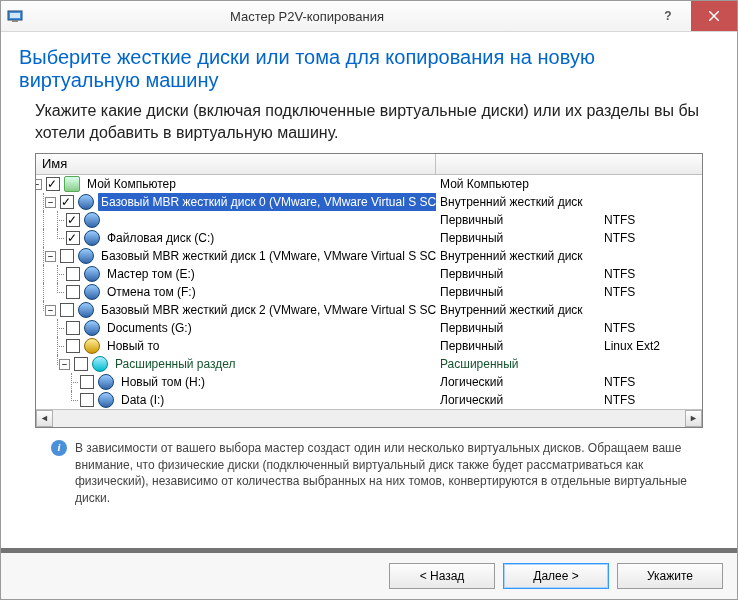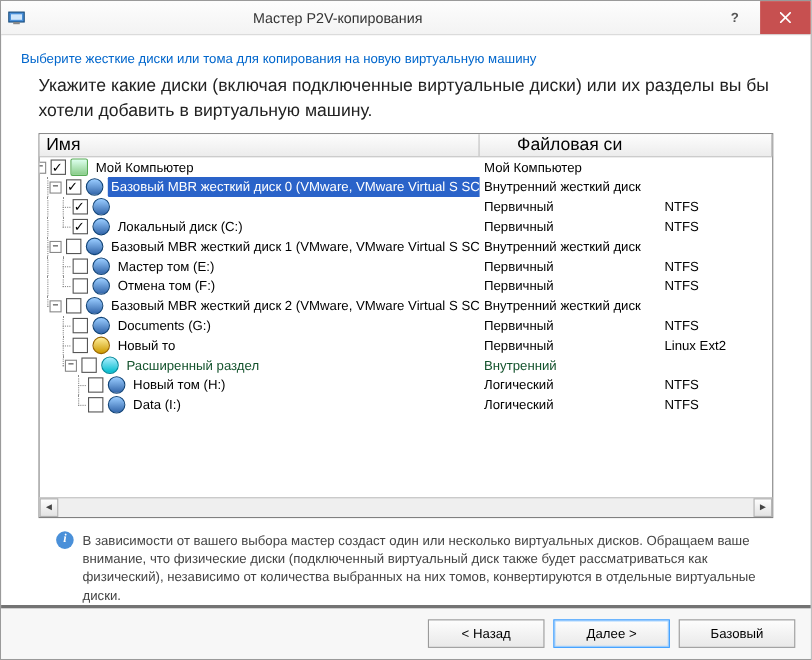--- a/index.html
+++ b/index.html
@@ -49,21 +49,21 @@
   .win-btn.help { color:#555; font-weight:bold; }
   .content {
     flex:1;
     padding: 12px 18px 0 18px;
     display:flex;
     flex-direction:column;
     overflow:hidden;
   }
   .heading {
     color: #0066cc;
-    font-size: 12px;
+    font-size: 20px;
     margin: 2px 0 8px 0;
   }
   .subtext {
     color:#222;
     font-size:16px;
     line-height:1.35;
     margin-bottom:10px;
     padding: 0 16px;
   }
   .panel-wrap {
@@ -78,24 +78,23 @@
     flex:1;
     display:flex;
     flex-direction:column;
     min-height:0;
     background:#fff;
   }
   .grid-head {
     display:flex;
     background:linear-gradient(#fdfdfd,#ececec);
     border-bottom:1px solid #c0c0c0;
-    font-size:16px;
+    font-size:13px;
     height:20px;
     line-height:20px;
-    gap:28px;
   }
   .col { border-right:1px solid #c0c0c0; padding-left:6px; box-sizing:border-box; white-space:nowrap; overflow:hidden;}
   .col-name { flex:0 0 400px; }
   .col-type { flex:0 0 160px; }
   .col-fs   { flex:1; }
   .grid-body {
     flex:1;
     overflow:hidden;
     font-size:12px;
   }
@@ -159,24 +158,25 @@
   .info {
     display:flex; gap:8px; margin:12px 0 0 0; color:#444; line-height:1.4;
     padding: 0 16px;
   }
   .info .info-icon {
     width:16px;height:16px;border-radius:50%;background:#4a90d9;color:#fff;
     display:flex;align-items:center;justify-content:center;font-weight:bold;font-size:11px;flex:none;
     font-style: italic; font-family: Georgia, serif;
   }
   .footer {
-    border-top:3px solid #737373;
+    border-top:5px solid #737373;
     padding:10px 14px;
     display:flex; justify-content:flex-end; gap:8px;
     background:#f7f7f7;
+    margin-top:41px;
   }
   .btn {
     min-width:80px; height:24px; padding:0 12px;
     background:linear-gradient(#fdfdfd,#e9e9e9);
     border:1px solid #9a9a9a; font-size:12px;
     display:flex;align-items:center;justify-content:center;
   }
   .btn.default { border:1px solid #3399ff; box-shadow: inset 0 0 0 1px #a6d3ff; }
 </style>
 </head>
@@ -204,21 +204,20 @@
   </div>
 
   <div class="content">
     <div class="heading">Выберите жесткие диски или тома для копирования на новую виртуальную машину</div>
     <div class="subtext">Укажите какие диски (включая подключенные виртуальные диски) или их разделы вы бы хотели добавить в виртуальную машину.</div>
 
     <div class="panel-wrap">
     <div class="grid">
       <div class="grid-head">
         <div class="col col-name">Имя</div>
-        <div class="col col-fs">Файловая си</div>
       </div>
       <div class="grid-body" id="grid-body">
             <div class="row">
               <div class="cell-name">
                 <span class="expander">−</span>
                 <span class="chk checked"></span>
                 <span class="ico ico-computer"></span>
                 <span class="cell-name-inner">Мой Компьютер</span>
               </div>
               <div class="cell-type">Мой Компьютер</div>
@@ -244,21 +243,21 @@
               </div>
               <div class="cell-type">Первичный</div>
               <div class="cell-fs">NTFS</div>
             </div>
             <div class="row">
               <div class="cell-name">
                 <span class="conn v"></span>
                 <span class="conn l"></span>
                 <span class="chk checked"></span>
                 <span class="ico ico-disk"></span>
-                <span class="cell-name-inner">Локальный диск (C:)</span>
+                <span class="cell-name-inner">Файловая диск (C:)</span>
               </div>
               <div class="cell-type">Первичный</div>
               <div class="cell-fs">NTFS</div>
             </div>
             <div class="row">
               <div class="cell-name">
                 <span class="conn t"></span>
                 <span class="expander">−</span>
                 <span class="chk"></span>
                 <span class="ico ico-disk"></span>
@@ -324,21 +323,21 @@
             </div>
             <div class="row">
               <div class="cell-name">
                 <span class="conn blank"></span>
                 <span class="conn l"></span>
                 <span class="expander">−</span>
                 <span class="chk"></span>
                 <span class="ico ico-disk-c"></span>
                 <span class="cell-name-inner dim">Расширенный раздел</span>
               </div>
-              <div class="cell-type dim">Внутренний</div>
+              <div class="cell-type dim">Расширенный</div>
               <div class="cell-fs"></div>
             </div>
             <div class="row">
               <div class="cell-name">
                 <span class="conn blank"></span>
                 <span class="conn blank"></span>
                 <span class="conn t"></span>
                 <span class="chk"></span>
                 <span class="ico ico-disk"></span>
                 <span class="cell-name-inner">Новый том (H:)</span>
@@ -369,15 +368,15 @@
     <div class="info">
       <span class="info-icon">i</span>
       <span>В зависимости от вашего выбора мастер создаст один или несколько виртуальных дисков. Обращаем ваше внимание, что физические диски (подключенный виртуальный диск также будет рассматриваться как физический), независимо от количества выбранных на них томов, конвертируются в отдельные виртуальные диски.</span>
     </div>
     </div>
   </div>
 
   <div class="footer">
     <div class="btn">&lt; Назад</div>
     <div class="btn default">Далее &gt;</div>
-    <div class="btn">Базовый</div>
+    <div class="btn">Укажите</div>
   </div>
 </div>
 
 </body></html>

